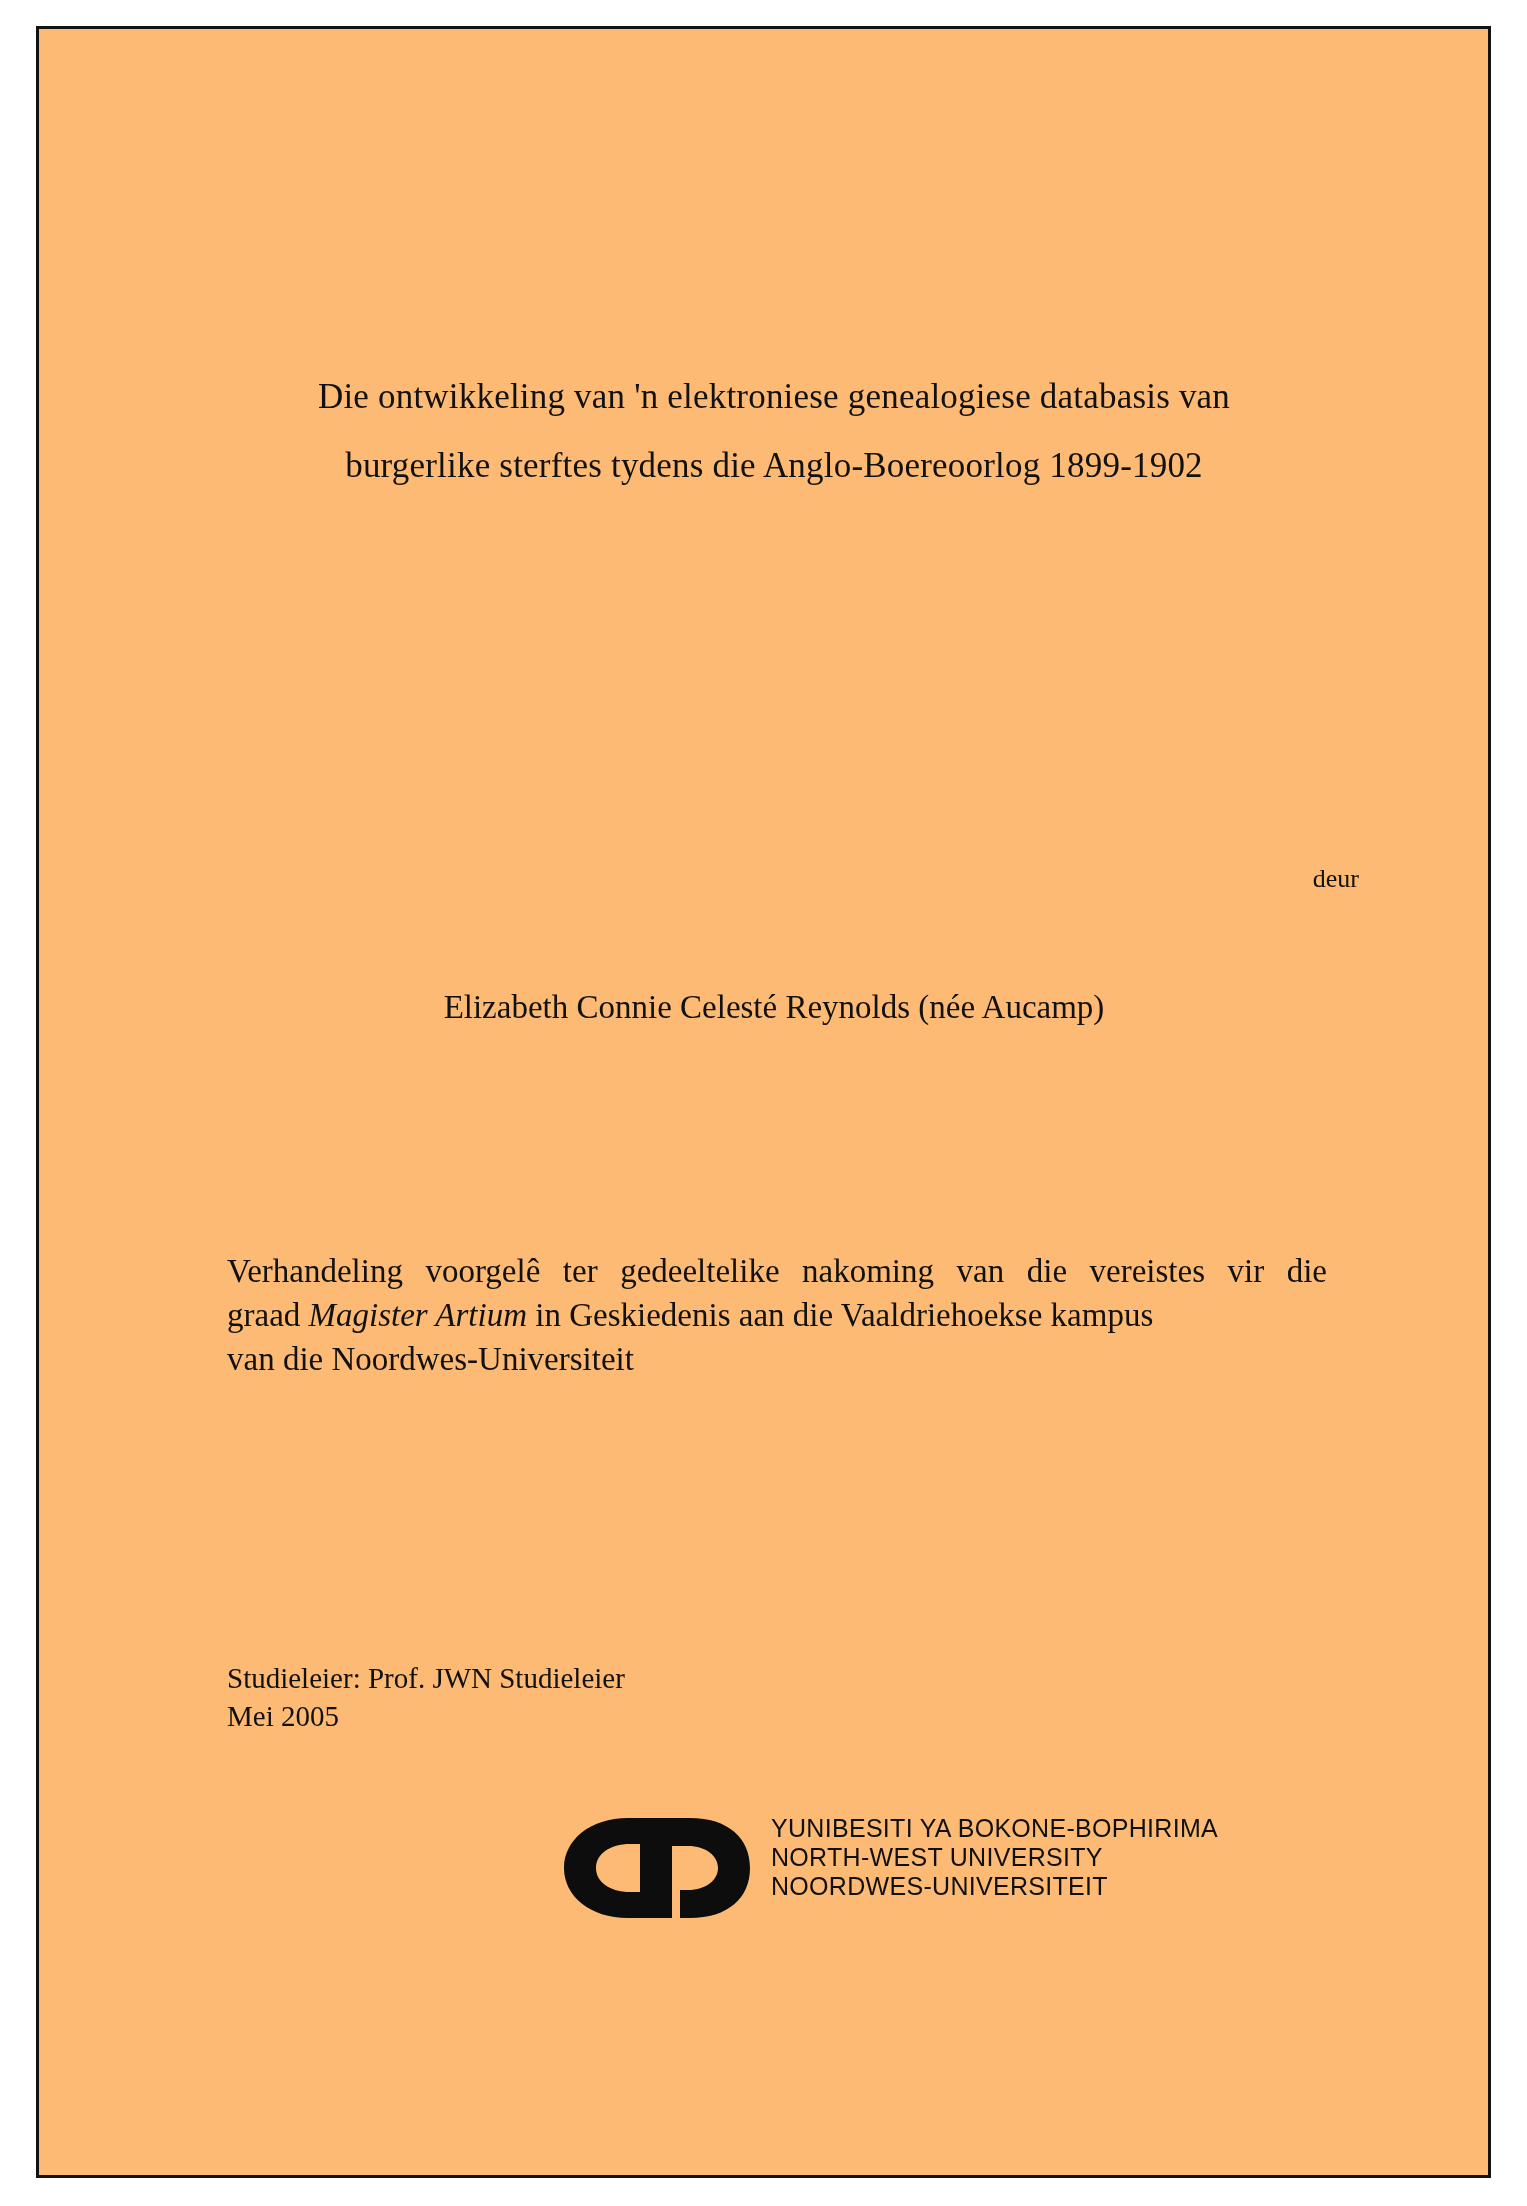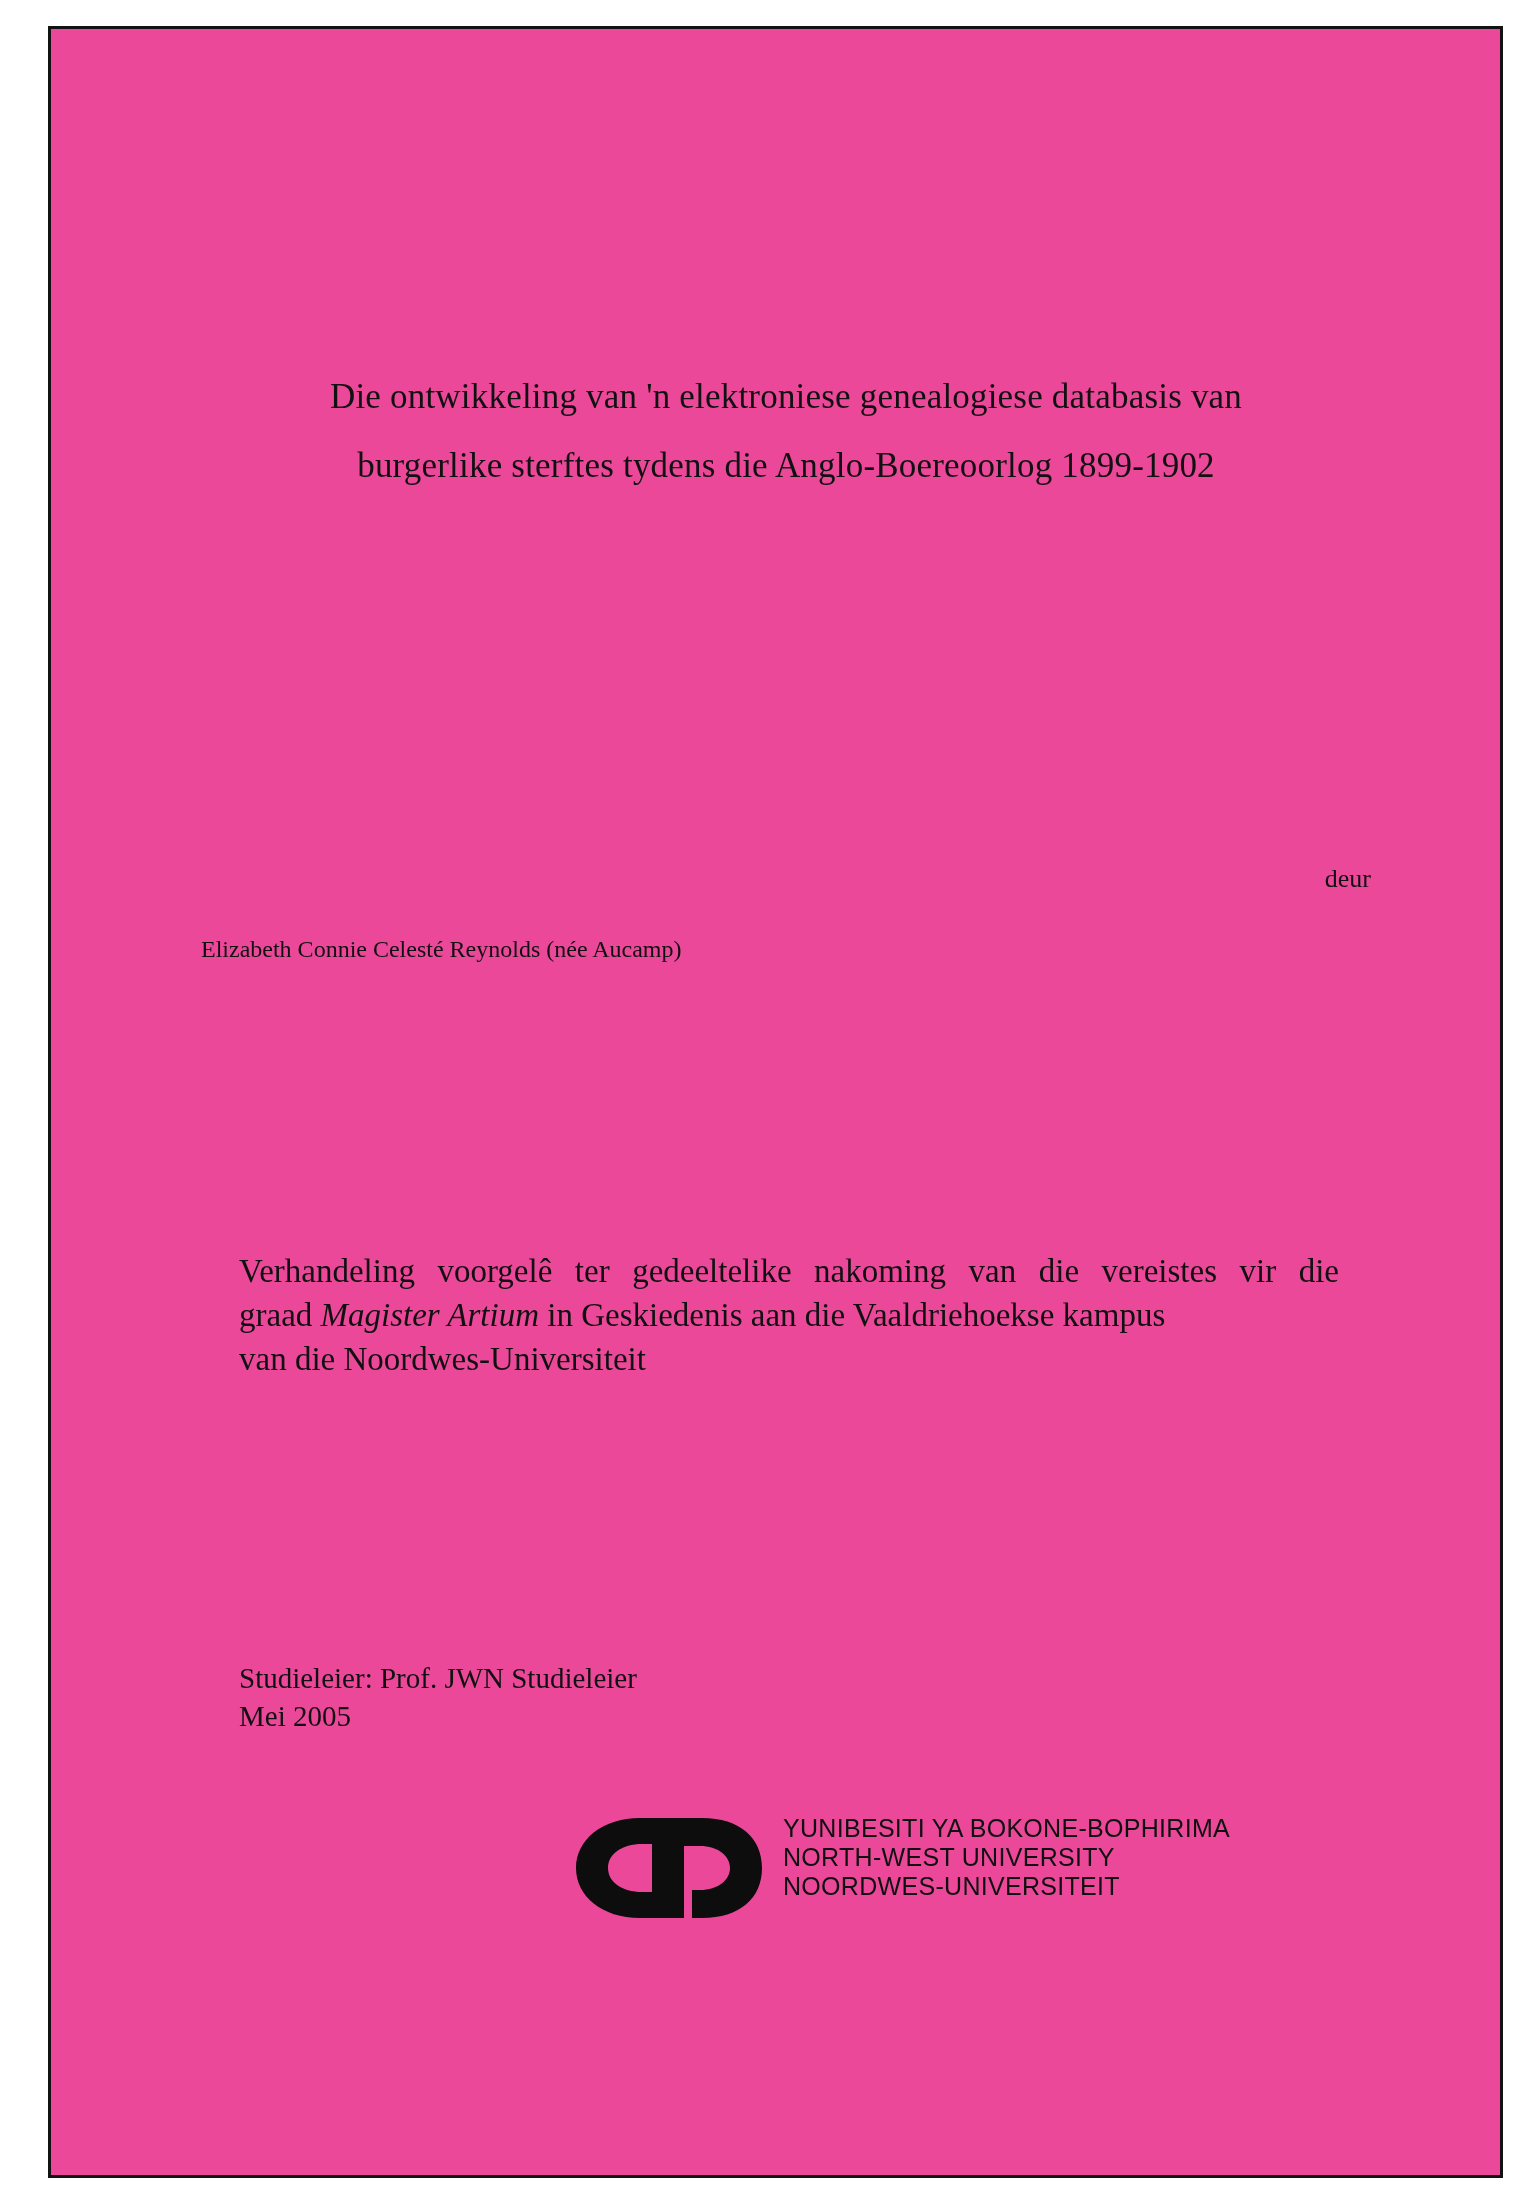--- a/index.html
+++ b/index.html
@@ -26,23 +26,22 @@
   }
 
   
   .page-frame {
     position: absolute;
     left: 36px;
     top: 26px;
     width: 1455px;
     height: 2152px;
     border: 3px solid #121212;
-    background: #ec4899;
+    background: #fdba74;
     box-sizing: border-box;
-    margin-left: 12px;
   }
 
   .content {
     position: absolute;
     left: 150px;
     top: 0;
     width: 1170px;
     height: 100%;
   }
 
@@ -64,25 +63,25 @@
     position: absolute;
     top: 835px;
     left: 0;
     width: 1170px;
     text-align: right;
     font-size: 26px;
   }
 
   .author {
     position: absolute;
-    top: 907px;
+    top: 960px;
     left: 0;
     width: 1170px;
-    text-align: left;
-    font-size: 24px;
+    text-align: center;
+    font-size: 33px;
   }
 
   .submission {
     position: absolute;
     top: 1220px;
     left: 38px;
     width: 1100px;
     font-size: 33px;
     line-height: 1.34;
   }

